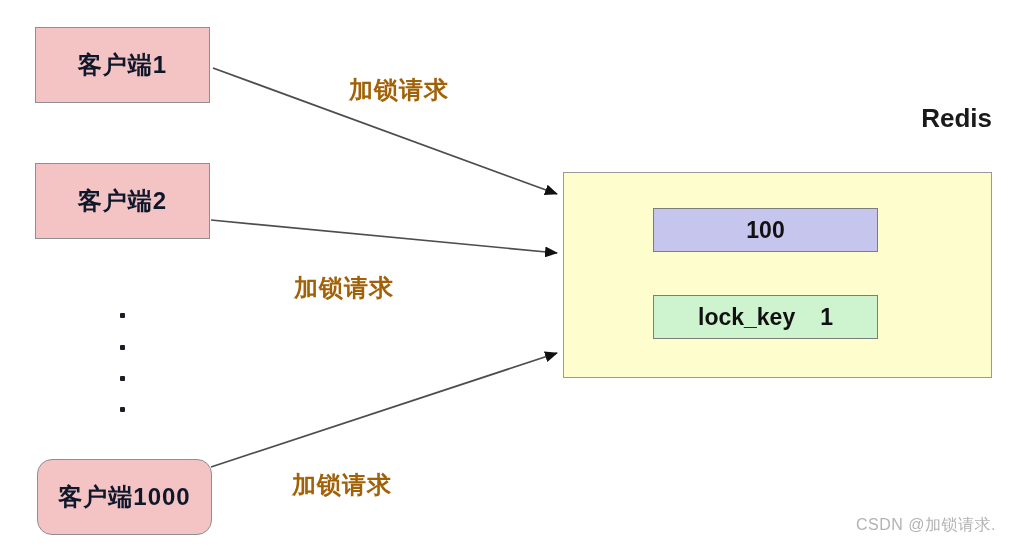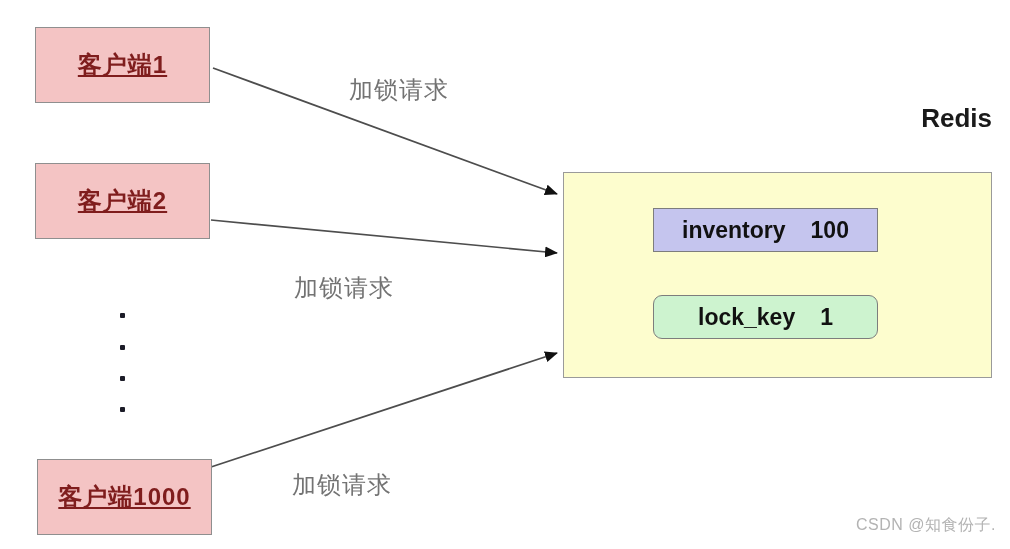--- a/index.html
+++ b/index.html
@@ -28,33 +28,32 @@
     background: #f4c4c4;
     border: 1px solid #8f8f8f;
     display: flex;
     align-items: center;
     justify-content: center;
     box-sizing: border-box;
   }
   .client-box .client-label {
     font-size: 24px;
     font-weight: bold;
-    color: #7f1d1d;
+    color: #0f172a;
     letter-spacing: 1px;
-    text-decoration: underline;
   }
   #client-1 { left: 35px; top: 27px; }
   #client-2 { left: 35px; top: 163px; }
-  #client-3 { left: 37px; top: 459px; }
+  #client-3 { left: 37px; top: 459px; border-radius: 15px; }
 
   .arrow-label {
     position: absolute;
     font-size: 24px;
-    font-weight: normal;
-    color: #737373;
+    font-weight: bold;
+    color: #a16207;
     letter-spacing: 1px;
     white-space: nowrap;
   }
   #arrow-label-1 { left: 349px; top: 74px; }
   #arrow-label-2 { left: 294px; top: 272px; }
   #arrow-label-3 { left: 292px; top: 469px; }
 
   .ellipsis-dot {
     position: absolute;
     left: 120px;
@@ -93,21 +92,21 @@
     display: flex;
     align-items: center;
     justify-content: center;
     gap: 25px;
     box-sizing: border-box;
     font-size: 23px;
     font-weight: bold;
     color: #111111;
   }
   #entry-inventory { top: 35px;  background: #c5c5ee; }
-  #entry-lock-key  { top: 122px; background: #cdf3cf; border-radius: 9px; }
+  #entry-lock-key  { top: 122px; background: #cdf3cf; }
 
   .watermark {
     position: absolute;
     right: 14px;
     top: 515px;
     font-size: 16px;
     color: #b3b3b3;
     letter-spacing: 0.5px;
   }
 </style>
@@ -143,24 +142,23 @@
   <div class="ellipsis-dot" style="top:407px"></div>
 
   <div class="arrow-label" id="arrow-label-1">加锁请求</div>
   <div class="arrow-label" id="arrow-label-2">加锁请求</div>
   <div class="arrow-label" id="arrow-label-3">加锁请求</div>
 
   <div class="redis-title">Redis</div>
 
   <div class="redis-box">
     <div class="redis-entry" id="entry-inventory">
-      <span>inventory</span>
       <span>100</span>
     </div>
     <div class="redis-entry" id="entry-lock-key">
       <span>lock_key</span>
       <span>1</span>
     </div>
   </div>
 
-  <div class="watermark">CSDN @知食份子.</div>
+  <div class="watermark">CSDN @加锁请求.</div>
 
 </div>
 
 </body></html>

